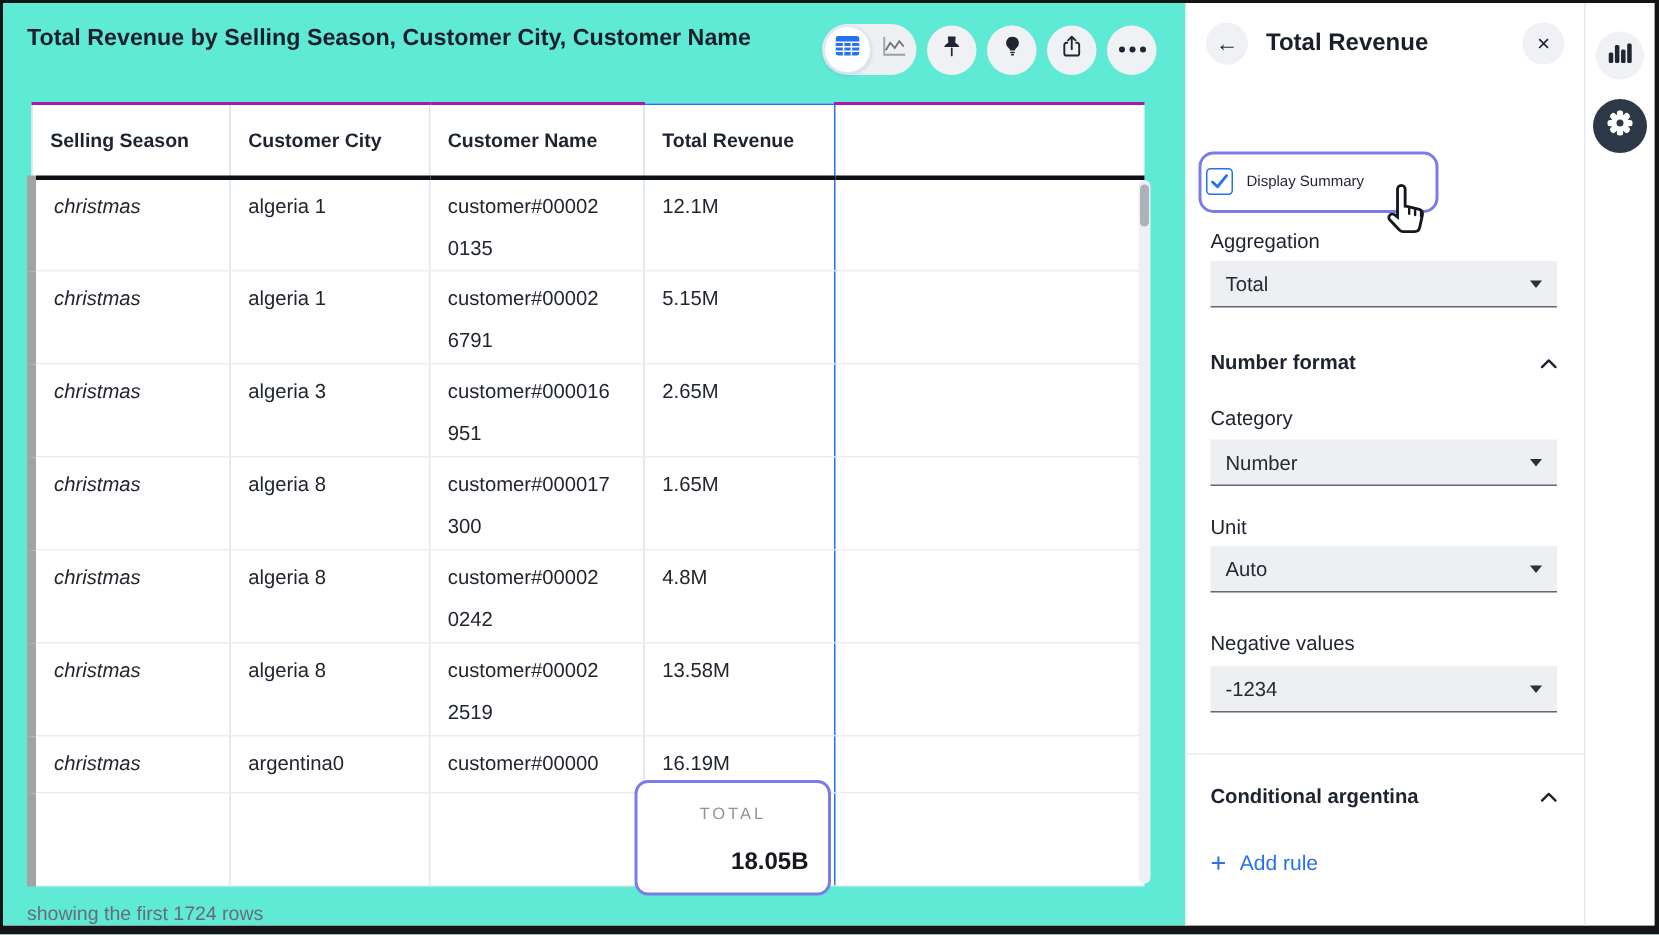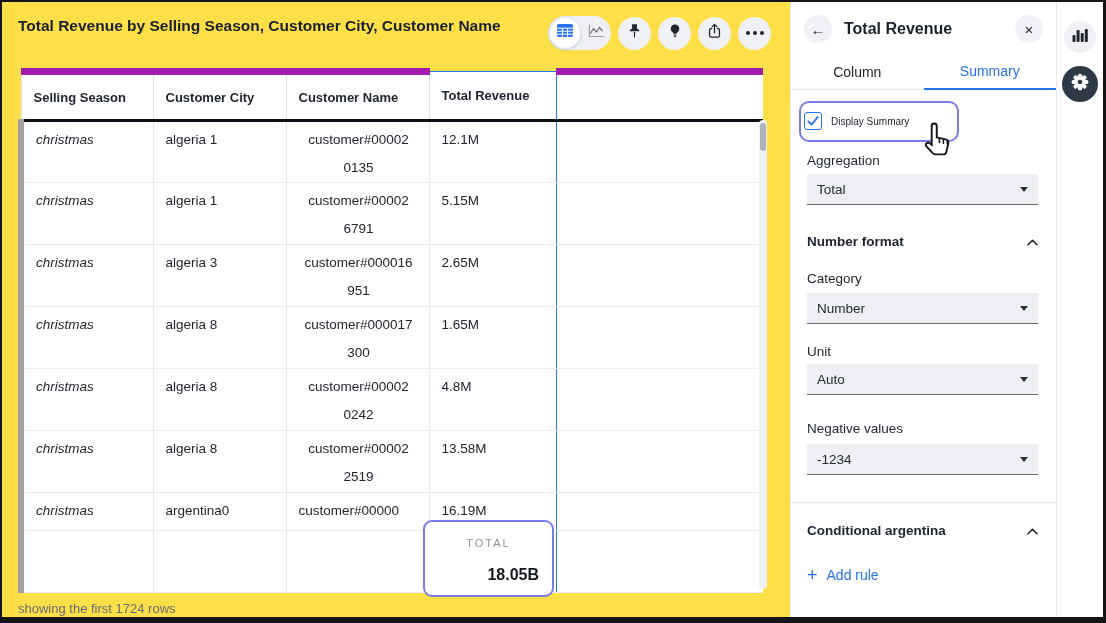--- a/index.html
+++ b/index.html
@@ -3,45 +3,45 @@
 <meta charset="utf-8">
 <style>
   * { margin:0; padding:0; box-sizing:border-box; }
   html,body { background:#e9e9e9; }
   body { font-family:"Liberation Sans", sans-serif; color:#1d232f; }
   .window{
     position:relative; width:1106px; height:623px; background:#fff; overflow:hidden;
     border:2px solid #141414; border-right-width:3px; border-bottom-width:6px;
   }
   
-  .left-section{ position:absolute; left:0; top:0; width:788px; height:100%; background:#fde047; }
+  .left-section{ position:absolute; left:0; top:0; width:788px; height:100%; background:#5eead4; }
   .viz-title{ position:absolute; left:16px; top:15px; font-size:15.5px; font-weight:600; color:#1a202b; white-space:nowrap; }
   .toolbar{ position:absolute; top:14px; left:546px; display:flex; align-items:center; gap:7px; }
   .view-toggle{ display:flex; align-items:center; background:#eef0f3; border-radius:17px; height:34px; width:63px; }
   .toggle-seg{ width:31px; height:34px; display:flex; align-items:center; justify-content:center; cursor:pointer; }
   .toggle-seg.selected{ background:#fff; border:1px solid #dfe6f2; border-radius:50%; width:32px; height:32px; margin:1px 0 1px 1px; box-shadow:0 1px 3px rgba(40,80,180,.18); }
   .tool-circle{ width:33px; height:33px; border-radius:50%; background:#f0f1f4; display:flex; align-items:center; justify-content:center; cursor:pointer; }
   .dots{ display:flex; gap:3px; }
   .dots i{ width:4px; height:4px; border-radius:50%; background:#1f2531; }
 
   
   .table-wrap{ position:absolute; left:16px; top:66px; }
   table{ border-collapse:collapse; table-layout:fixed; }
   col.c1{width:132px} col.c2{width:133px} col.c3{width:143px} col.c4{width:127px} col.c5{width:207px}
   th{ height:49px; text-align:left; vertical-align:middle; padding:0 10px 0 12px; font-size:13px; font-weight:700; color:#1d232f;
-      border-top:7px solid #a21caf; border-right:1px solid #dfe3e9; border-bottom:3px solid #0c0f14; background:#fff; }
+      border-top:2px solid #a21caf; border-right:1px solid #dfe3e9; border-bottom:3px solid #0c0f14; background:#fff; }
   th:first-child{ border-left:1px solid #e2e5ea; }
   td{ vertical-align:top; padding:4px 10px 0 12px; font-size:13.5px; color:#21262e; line-height:28px;
       border-right:1px solid #e3e6eb; border-bottom:1px solid #ebedf0; background:#fff; }
   td:first-child{ border-left:6px solid #a3a3a3;font-style:italic; }
   tr.tall{ height:62px; } tr.short{ height:38px; } tr.total-row{ height:62px; }
   th.col-rev{ border-left:1px solid #2770ef; border-right:1px solid #2770ef; border-top:1px solid #2770ef; }
   td.col-rev{ border-left:1px solid #2770ef; border-right:1px solid #2770ef; }
   th.col-fill, td.col-fill{ border-right:none; }
-  td.wrap2{ white-space:pre-line;text-align:center; }
+  td.wrap2{ white-space:pre-line; }
 
   .scrollbar{ position:absolute; left:757px; top:118px; width:8px; height:469px; background:#eef0f3; border-radius:4px; }
   .scroll-thumb{ position:absolute; left:1px; top:3px; width:6px; height:28px; background:#adb2ba; border-radius:3px; }
 
   .total-box{ position:absolute; left:421px; top:518px; width:131px; height:77px; background:#fff;
       border:2.5px solid #7a7de9; border-radius:9px; z-index:6; display:flex; flex-direction:column; padding-top:15px; }
   .total-label{ align-self:center; font-size:11px; letter-spacing:2px; color:#8e939c; }
   .total-value{ align-self:flex-end; padding-right:13px; margin-top:17px; font-size:16px; font-weight:700; color:#15191f; }
 
   .table-footer{ position:absolute; left:16px; top:599px; font-size:13px; color:#676d77; }
@@ -248,24 +248,20 @@
     <div class="panel-header">
       <div class="hdr-circle">
         <span>←</span>
       </div>
       <div class="panel-title">Total Revenue</div>
       <div class="hdr-circle">
         <span>×</span>
       </div>
     </div>
 
-    <div class="tabs">
-      <div class="tab">Column</div>
-      <div class="tab active">Summary</div>
-    </div>
 
     <div class="ds-row">
       <div class="checkbox">
         <svg width="14" height="14" viewBox="0 0 18 18" fill="none">
             <polyline points="3,9.5 7.3,13.5 15,4" stroke="#2770ef" stroke-width="2.4" stroke-linecap="round" stroke-linejoin="round"></polyline>
           </svg>
       </div>
       <span class="ds-label">Display Summary</span>
     </div>
     <div class="ds-highlight"></div>

